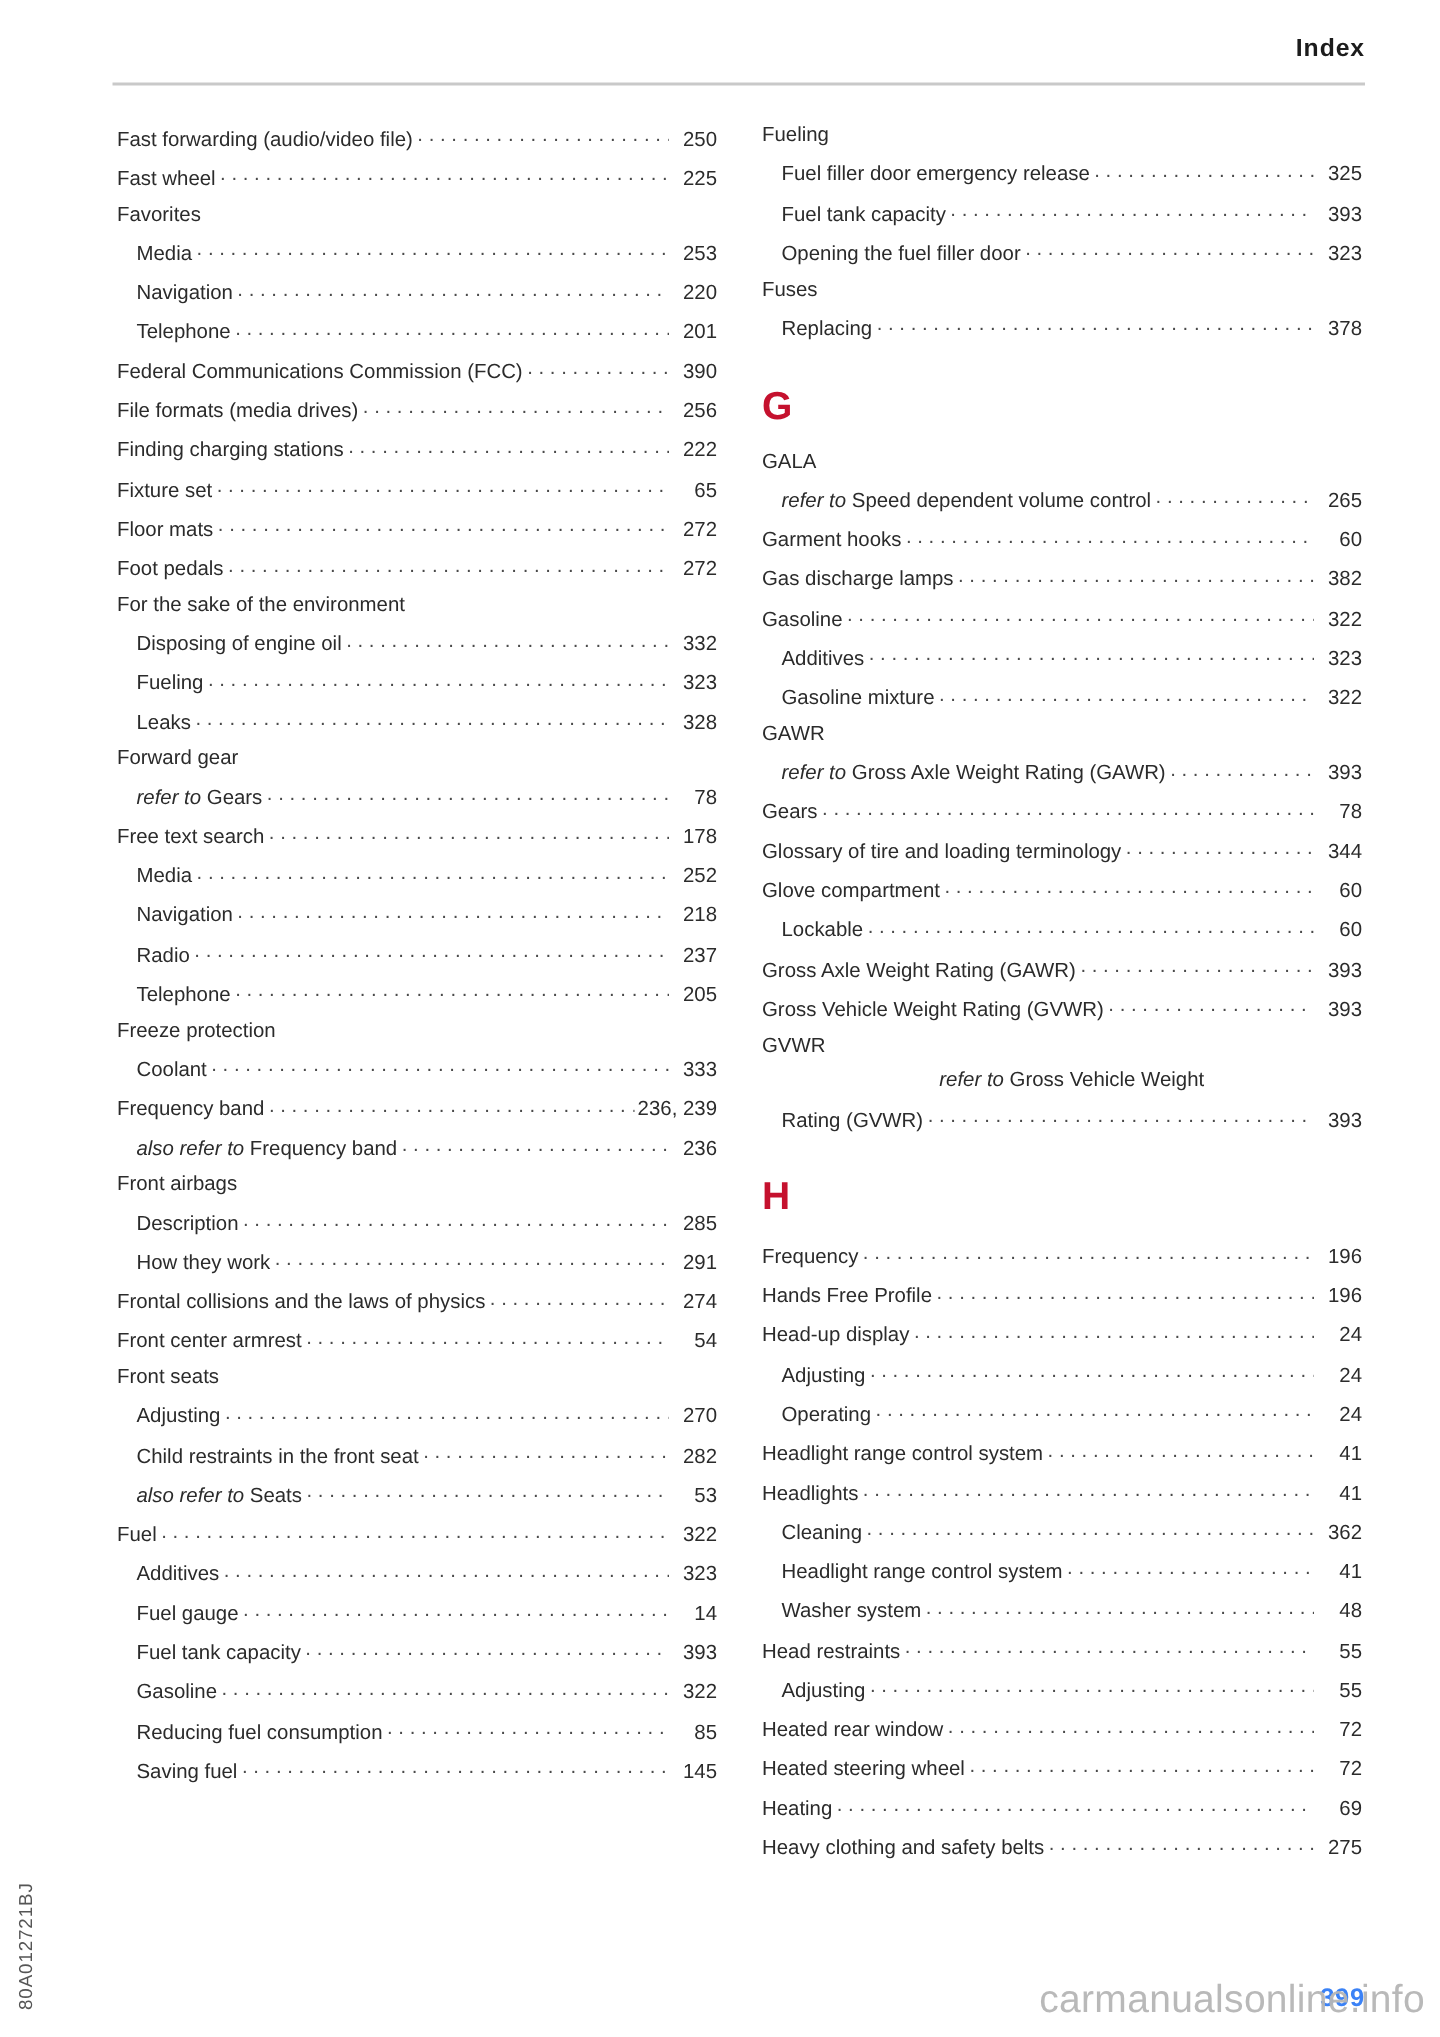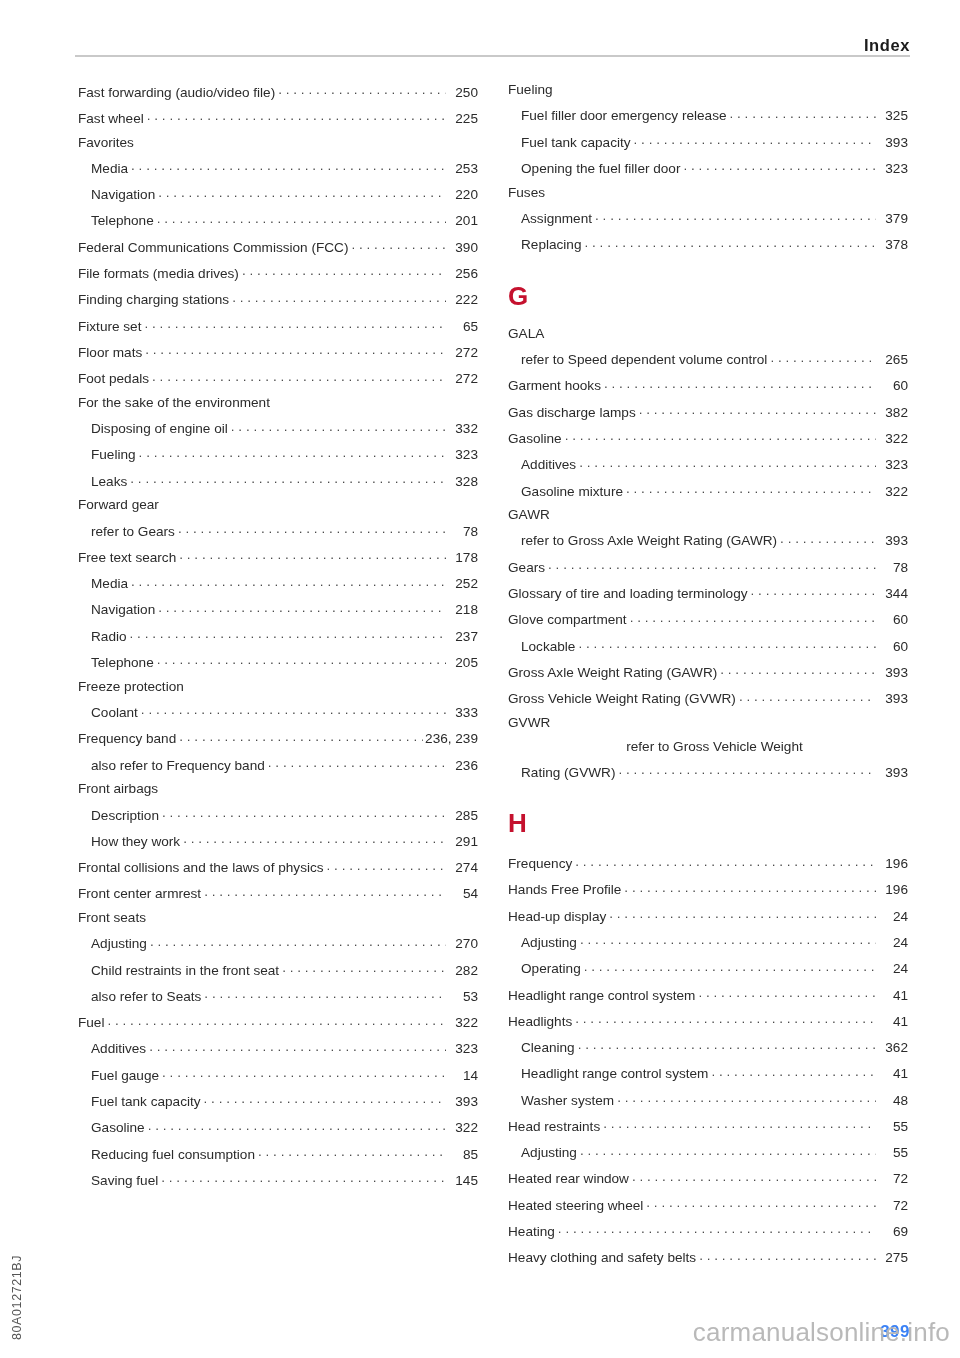--- a/index.html
+++ b/index.html
@@ -14,21 +14,21 @@
     position: relative;
     font-family: "Liberation Sans", "DejaVu Sans", sans-serif;
     color: #2b2b2b;
     overflow: hidden;
   }
 
   
   #page-header {
     position: absolute;
     left: 75px;
-    top: 36px;
+    top: 23px;
     width: 835px;
     height: 34px;
   }
   #header-title {
     position: absolute;
     right: 0;
     top: 0;
     font-size: 16.5px;
     font-weight: bold;
     letter-spacing: 0.6px;
@@ -77,20 +77,21 @@
     line-height: 1;
     padding: 5.05px 0 5.05px 0;
     white-space: nowrap;
   }
   .entry.sub    { padding-left: 13px; justify-content: center; }
 
   .entry-label {
     flex: 0 0 auto;
   }
   .entry-label .ital {
+    font-style: italic;
   }
   .leader {
     flex: 1 1 auto;
     overflow: hidden;
     margin: 0 2px 0 3px;
     min-width: 4px;
     position: relative;
     height: 1em;
   }
   .leader::after {
@@ -372,25 +373,20 @@
       </div>
       <div class="entry sub">
         <span class="entry-label"><span>Opening the fuel filler door</span></span>
         <span class="leader"></span>
         <span class="entry-page">323</span>
       </div>
       <div class="entry header-only">
         <span class="entry-label"><span>Fuses</span></span>
       </div>
       <div class="entry sub">
-        <span class="entry-label"><span>Assignment</span></span>
-        <span class="leader"></span>
-        <span class="entry-page">379</span>
-      </div>
-      <div class="entry sub">
         <span class="entry-label"><span>Replacing</span></span>
         <span class="leader"></span>
         <span class="entry-page">378</span>
       </div>
       <div class="letter-heading" style="color: rgb(197, 17, 46);">G</div>
       <div class="entry header-only">
         <span class="entry-label"><span>GALA</span></span>
       </div>
       <div class="entry sub">
         <span class="entry-label"><span class="ital">refer to</span> <span>Speed dependent volume control</span></span>

